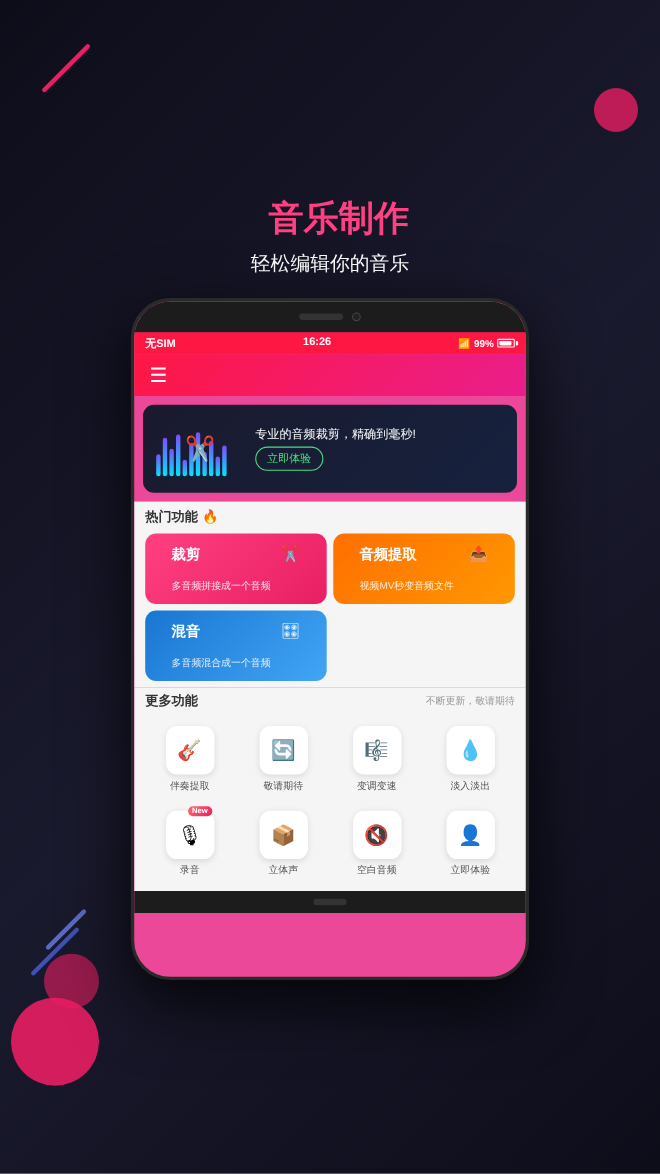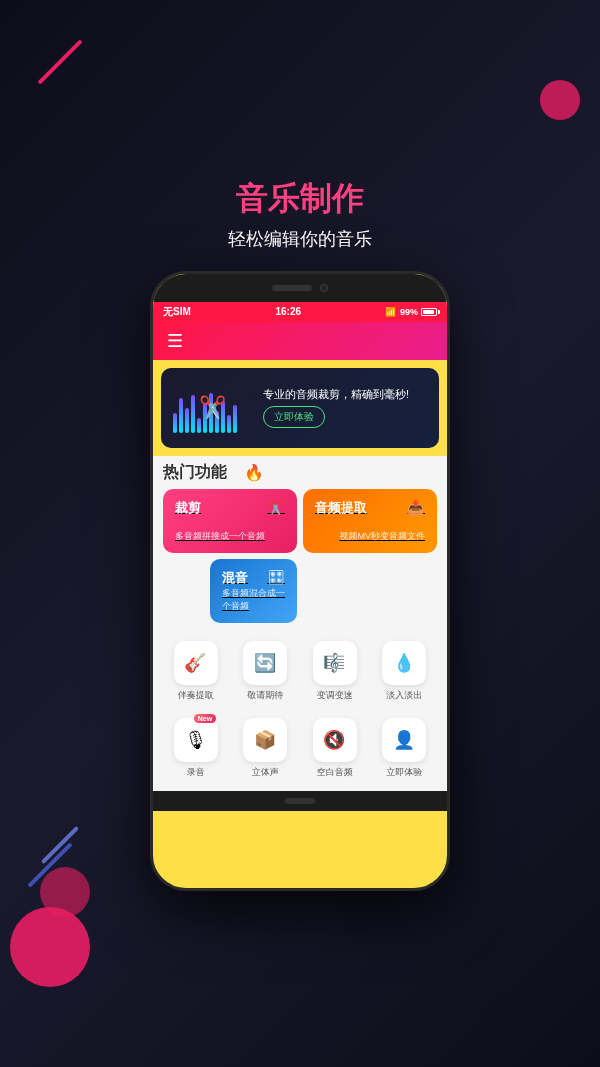--- a/index.html
+++ b/index.html
@@ -83,31 +83,32 @@
     .page-header {
       text-align: center;
       margin-bottom: 20px;
       z-index: 10;
     }
     .page-title {
       font-size: 32px;
       font-weight: bold;
       color: #ff4081;
       margin-bottom: 6px;
+      text-align: right;
     }
     .page-subtitle {
       font-size: 18px;
       color: #ffffff;
     }
 
     
     .phone-frame {
-      width: 300px;
+      width: 362px;
       height: 620px;
-      background: #fde047;
+      background: #ec4899;
       border-radius: 36px;
       border: 3px solid #2a2a2a;
       position: relative;
       box-shadow: 0 20px 60px rgba(0,0,0,0.8);
       overflow: hidden;
       z-index: 10;
     }
     .phone-top-bar {
       height: 28px;
       background: #1c1c1c;
@@ -254,48 +255,47 @@
       padding: 6px 10px;
       background: #f5f5f5;
     }
     .section-header {
       display: flex;
       align-items: center;
       justify-content: space-between;
       margin-bottom: 6px;
     }
     .section-title {
-      font-size: 16px;
+      font-size: 12px;
       font-weight: bold;
       color: #333;
       display: flex;
       align-items: center;
-      gap: 17px;
+      gap: 4px;
       justify-content: flex-end;
     }
     .section-note {
       font-size: 9px;
       color: #999;
     }
 
     
     .hot-grid {
       display: grid;
       grid-template-columns: 1fr 1fr;
       gap: 6px;
     }
     .hot-card {
       border-radius: 10px;
-      padding: 10px 12px;
+      padding: 10px 24px;
       display: flex;
       flex-direction: column;
       justify-content: space-between;
       height: 64px;
       cursor: pointer;
-      text-decoration: underline;
     }
     .hot-card-top {
       display: flex;
       justify-content: space-between;
       align-items: flex-start;
     }
     .hot-card-label {
       font-size: 13px;
       font-weight: bold;
       color: white;
@@ -303,22 +303,22 @@
     .hot-card-icon {
       font-size: 14px;
       color: rgba(255,255,255,0.9);
     }
     .hot-card-desc {
       font-size: 9px;
       color: rgba(255,255,255,0.85);
     }
     .card-pink { background: linear-gradient(135deg, #ff4081, #e91e63); }
     .card-purple { background: linear-gradient(135deg, #7c4dff, #5c6bc0); }
-    .card-orange { background: linear-gradient(135deg, #ff6f00, #ff9800); text-align: right; }
-    .card-blue { background: linear-gradient(135deg, #1976d2, #42a5f5); margin-left: 47px; }
+    .card-orange { background: linear-gradient(135deg, #ff6f00, #ff9800); }
+    .card-blue { background: linear-gradient(135deg, #1976d2, #42a5f5); }
 
     
     .more-section {
       padding: 4px 10px;
       background: #f5f5f5;
     }
     .more-grid {
       display: grid;
       grid-template-columns: repeat(4, 1fr);
       gap: 4px;
@@ -463,20 +463,26 @@
         <div class="hot-card-top">
           <span class="hot-card-label">混音</span>
           <span class="hot-card-icon">🎛</span>
         </div>
         <div class="hot-card-desc">多音频混合成一个音频</div>
       </div>
     </div>
   </div>
 
   <div class="more-section">
+    <div class="section-header">
+      <div class="section-title">
+        <span>更多功能</span>
+      </div>
+      <div class="section-note">不断更新，敬请期待</div>
+    </div>
     <div class="more-grid">
       <div class="more-item">
         <div class="more-item-icon">🎸</div>
         <div class="more-item-label">伴奏提取</div>
       </div>
       <div class="more-item">
         <div class="more-item-icon">🔄</div>
         <div class="more-item-label">敬请期待</div>
       </div>
       <div class="more-item">

